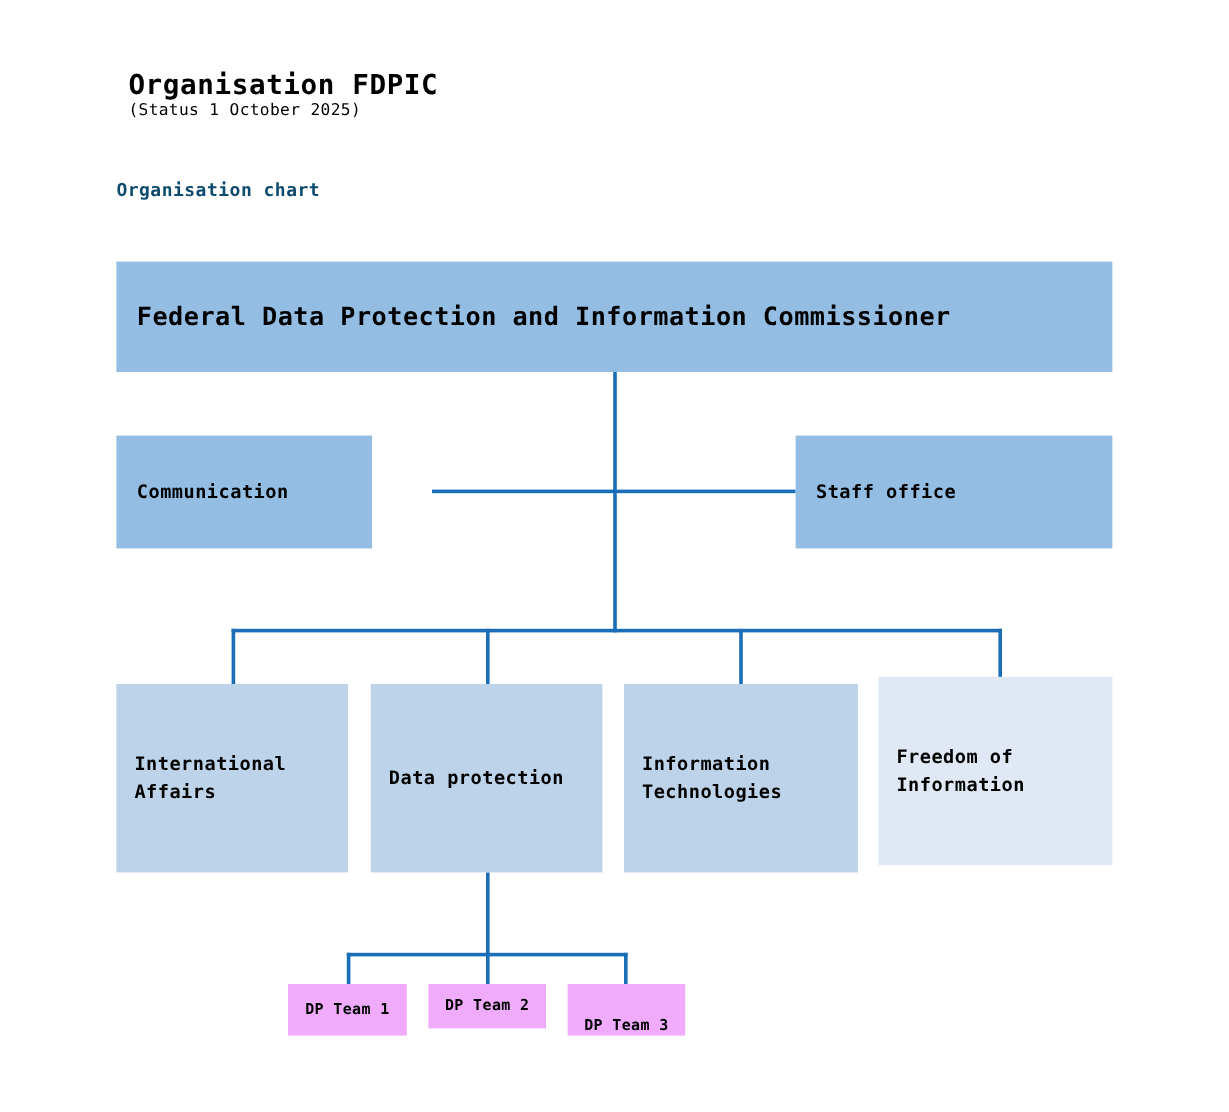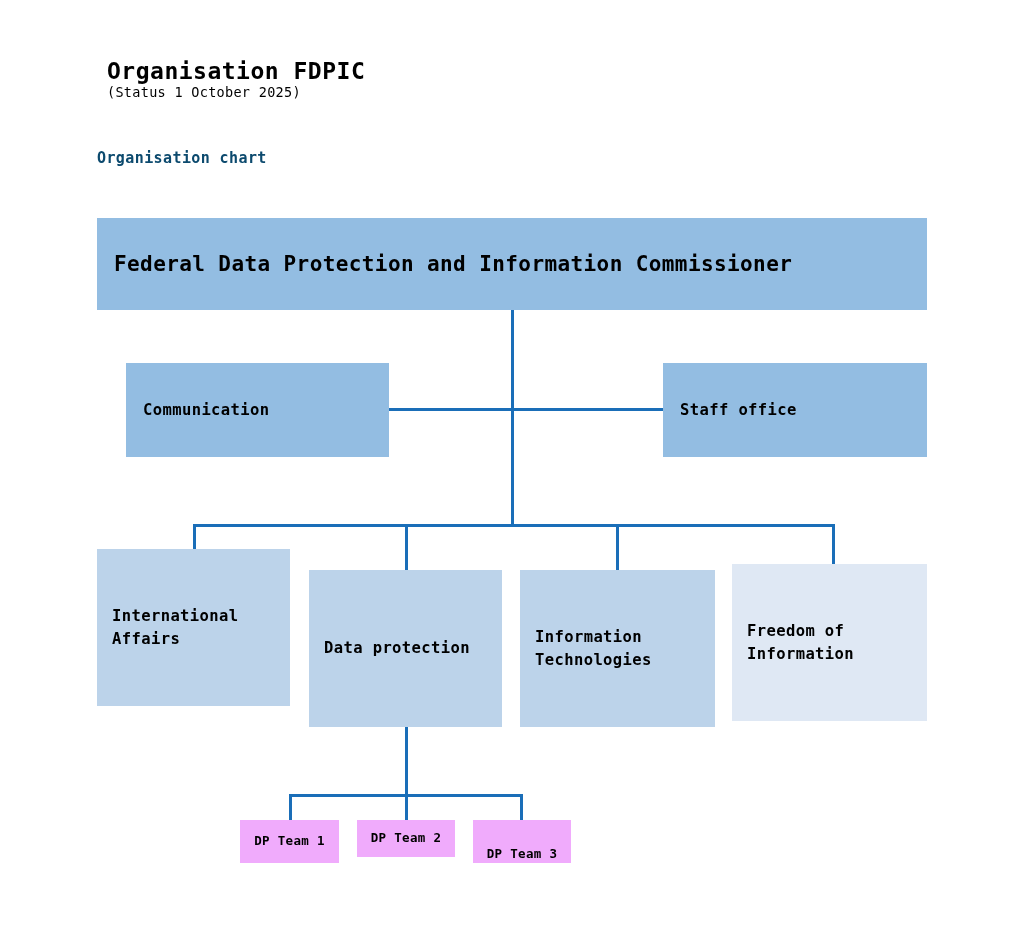--- a/index.html
+++ b/index.html
@@ -132,29 +132,29 @@
   <div class="line line-v" style="left:405px; top:727px; height:70px;"></div>
   <div class="line line-h" style="left:289px; top:794px; width:234px;"></div>
   <div class="line line-v" style="left:289px; top:794px; height:27px;"></div>
   <div class="line line-v" style="left:405px; top:794px; height:27px;"></div>
   <div class="line line-v" style="left:520px; top:794px; height:27px;"></div>
 
   <div class="node node-root" style="left:97px; top:218px; width:830px; height:92px;">
     <span class="node-label">Federal Data Protection and Information Commissioner</span>
   </div>
 
-  <div class="node node-staff" style="left:97px; top:363px; width:263px; height:94px;margin-left:29px;">
+  <div class="node node-staff" style="left:97px; top:363px; width:213px; height:94px;">
     <span class="node-label">Communication</span>
   </div>
 
   <div class="node node-staff" style="left:663px; top:363px; width:264px; height:94px;">
     <span class="node-label">Staff office</span>
   </div>
 
-  <div class="node node-div" style="left:97px; top:549px; width:193px; height:157px;">
+  <div class="node node-div" style="left:97px; top:570px; width:193px; height:157px;">
     <span class="node-label">International
 Affairs</span>
   </div>
 
   <div class="node node-div" style="left:309px; top:570px; width:193px; height:157px;">
     <span class="node-label">Data protection</span>
   </div>
 
   <div class="node node-div" style="left:520px; top:570px; width:195px; height:157px;">
     <span class="node-label">Information

